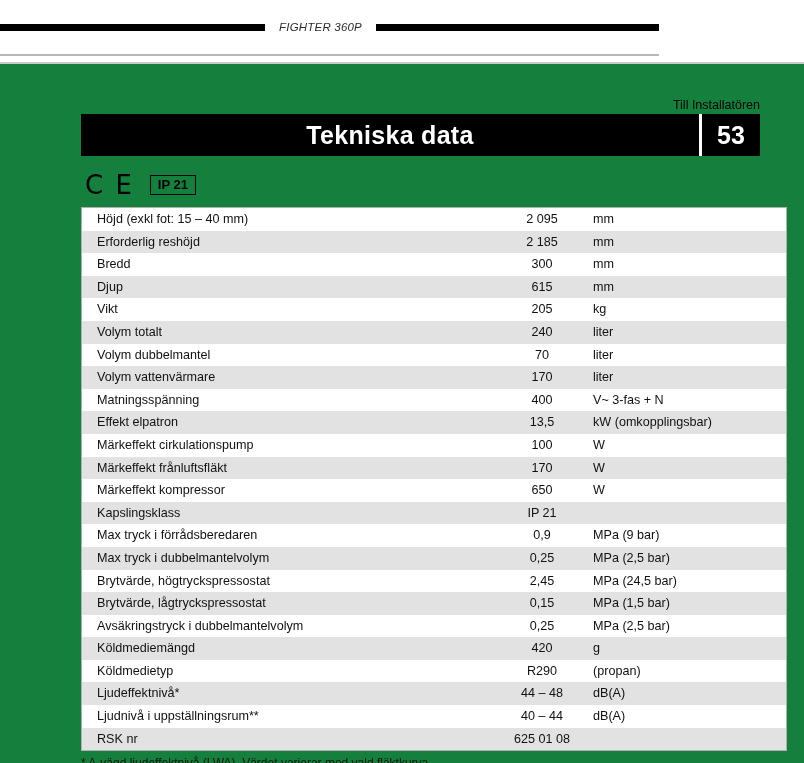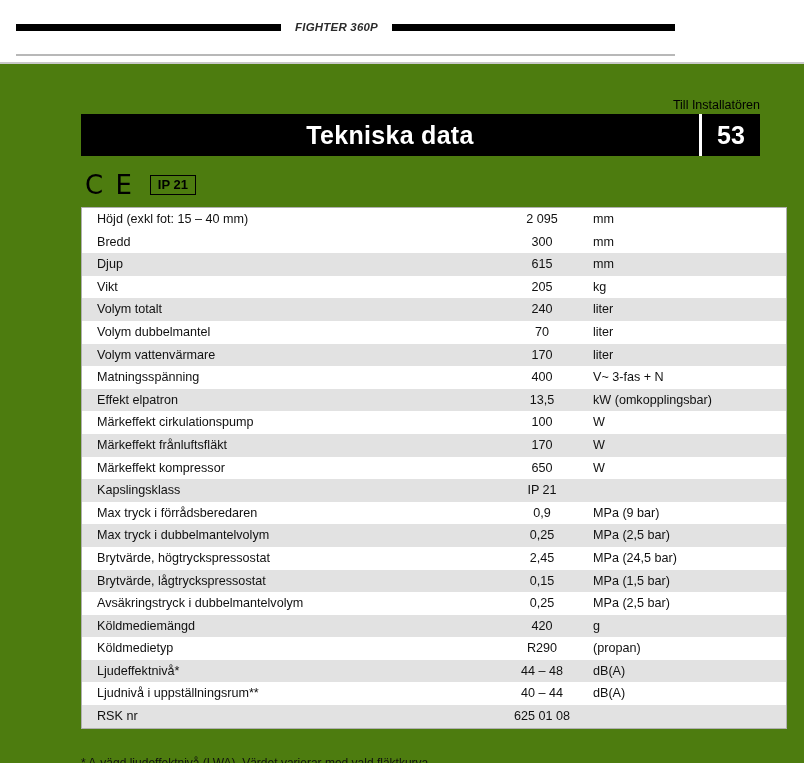--- a/index.html
+++ b/index.html
@@ -12,28 +12,27 @@
     position: relative;
     width: 804px;
     height: 763px;
     background: #ffffff;
     overflow: hidden;
   }
 
   
   .header-strip {
     position: absolute;
-    left: 16px;
+    left: 0;
     top: 0;
     width: 659px;
     height: 56px;
     background: #ffffff;
     border-bottom: 2px solid #b8b8b8;
     box-sizing: border-box;
-    font-weight: bold;
   }
   .header-inner {
     position: absolute;
     left: 0;
     top: 0;
     right: 0;
     height: 54px;
     display: flex;
     align-items: center;
     justify-content: center;
@@ -53,21 +52,21 @@
     letter-spacing: 0.2px;
   }
 
   
   .page-body {
     position: absolute;
     left: 0;
     top: 62px;
     width: 804px;
     height: 701px;
-    background: #4d7c0f;
+    background: #15803d;
     border-top: 2px solid #c9c9c9;
     box-sizing: border-box;
   }
 
   .till-installatoren {
     position: absolute;
     right: 44px;
     top: 34px;
     font-size: 12.5px;
     color: #000000;
@@ -198,20 +197,25 @@
       <div class="ip-box">IP 21</div>
     </div>
 
     <table class="spec-table">
       <tbody>
           <tr class="odd">
             <td class="c-label">Höjd (exkl fot: 15 – 40 mm)</td>
             <td class="c-value">2 095</td>
             <td class="c-unit">mm</td>
           </tr>
+          <tr class="even">
+            <td class="c-label">Erforderlig reshöjd</td>
+            <td class="c-value">2 185</td>
+            <td class="c-unit">mm</td>
+          </tr>
           <tr class="odd">
             <td class="c-label">Bredd</td>
             <td class="c-value">300</td>
             <td class="c-unit">mm</td>
           </tr>
           <tr class="even">
             <td class="c-label">Djup</td>
             <td class="c-value">615</td>
             <td class="c-unit">mm</td>
           </tr>

